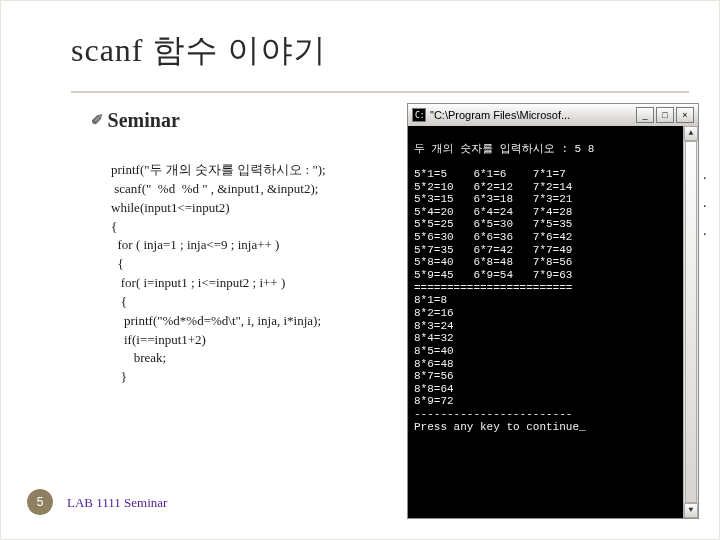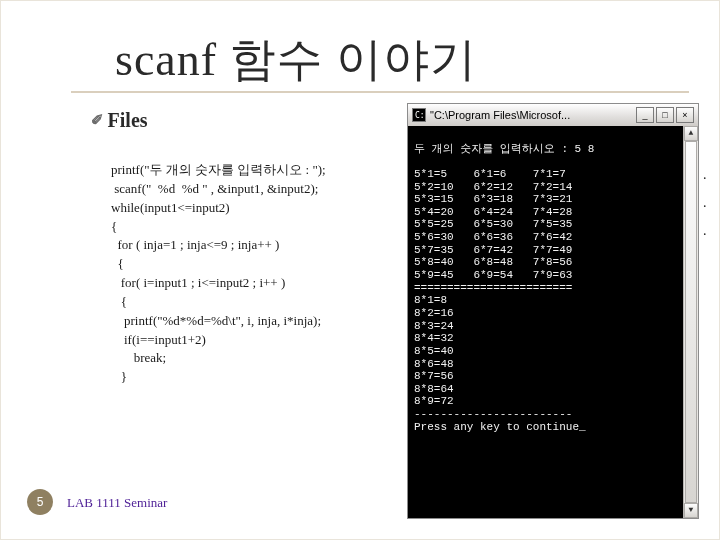--- a/index.html
+++ b/index.html
@@ -22,26 +22,25 @@
     left: 70px;
     right: 30px;
     top: 90px;
     height: 2px;
     background: #dacfbd;
   }
   .title {
     position: absolute;
     left: 70px;
     top: 28px;
-    font-size: 46px;
+    font-size: 32px;
     font-weight: 400;
     color: #2a2a2a;
     font-family: "Times New Roman", "Malgun Gothic", serif;
     letter-spacing: 1px;
-    margin-left: 44px;
   }
   .section-head {
     position: absolute;
     left: 90px;
     top: 108px;
     font-size: 20px;
     font-weight: bold;
     color: #2a2a2a;
     font-family: "Times New Roman", serif;
   }
@@ -185,21 +184,21 @@
 </style>
 </head>
 <body>
 
 <div class="slide">
 
   <div class="title">scanf 함수 이야기</div>
   <div class="rule-top"></div>
 
   <div class="section-head">
-    <span class="swirl">✐</span><span>Files</span>
+    <span class="swirl">✐</span><span>Seminar</span>
   </div>
 
   <div class="code-block">printf("두 개의 숫자를 입력하시오 : ");
  scanf("  %d  %d " , &amp;input1, &amp;input2);
 while(input1&lt;=input2)
 {
   for ( inja=1 ; inja&lt;=9 ; inja++ )
   {
    for( i=input1 ; i&lt;=input2 ; i++ )
    {

